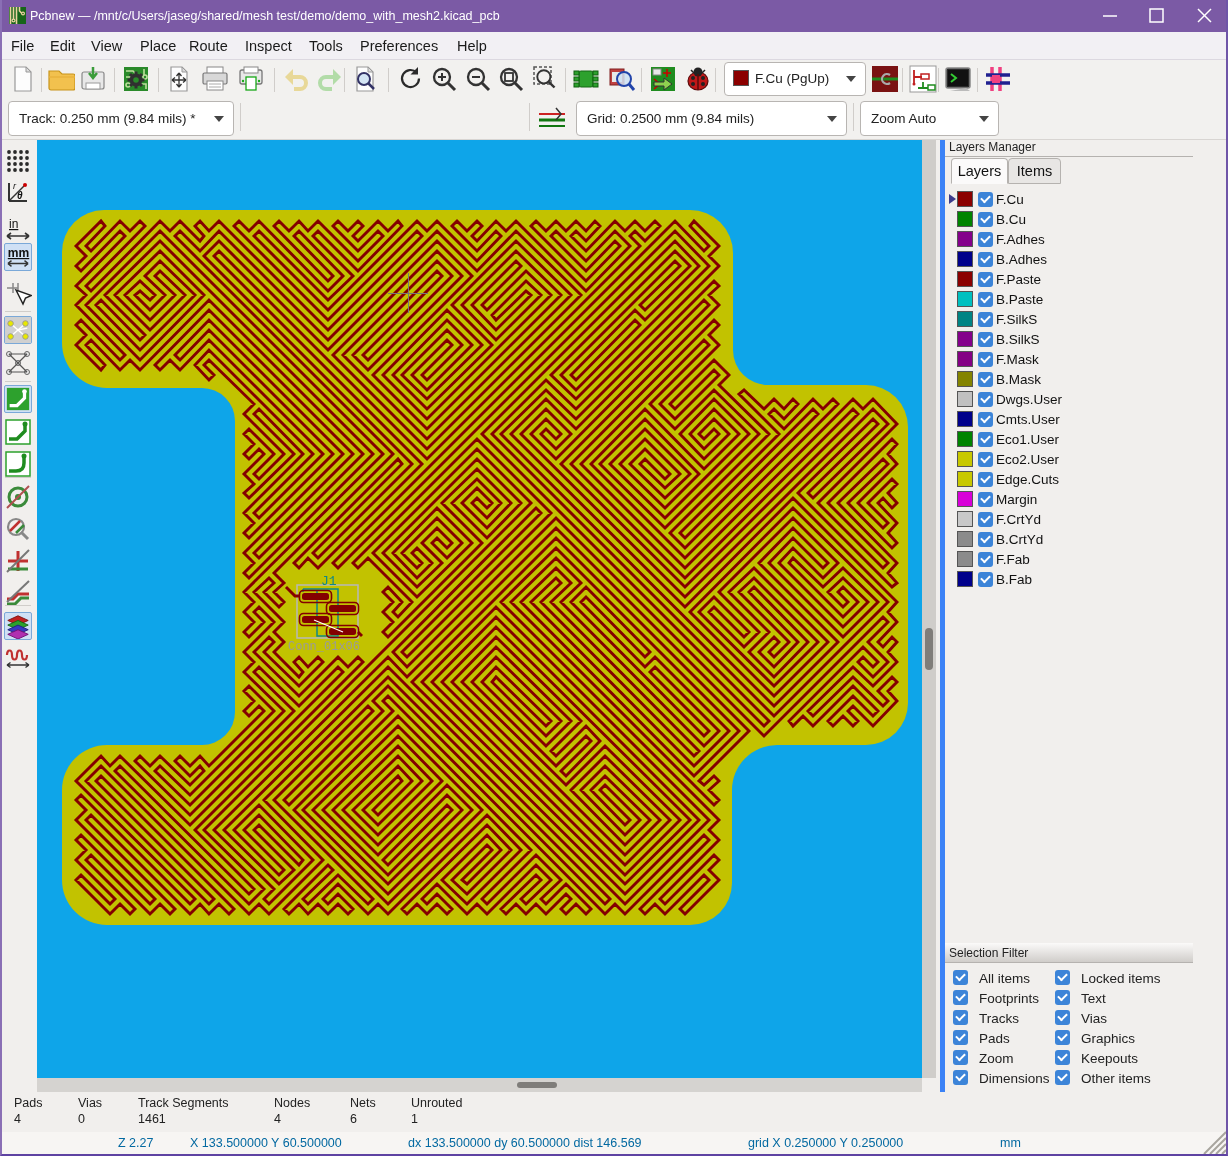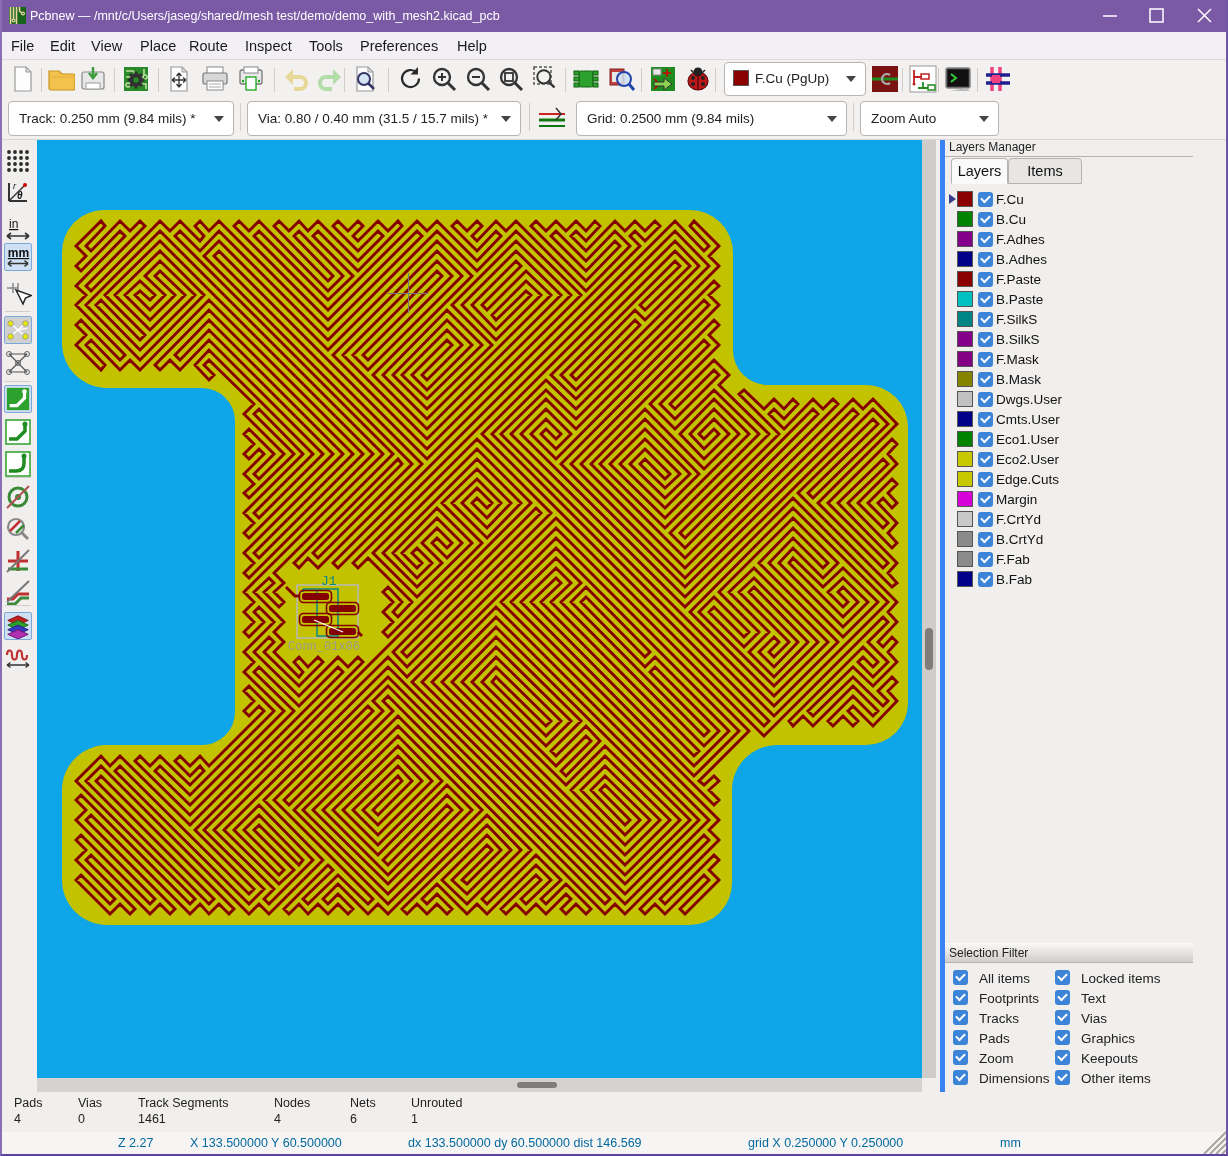--- a/index.html
+++ b/index.html
@@ -260,21 +260,20 @@
       <div class="sep1" style="left:388px;top:8px;height:24px"></div>
       <div class="sep1" style="left:565px;top:8px;height:24px"></div>
       <div class="sep1" style="left:641px;top:8px;height:24px"></div>
       <div class="sep1" style="left:715px;top:8px;height:24px"></div>
       <div class="sep1" style="left:902px;top:8px;height:24px"></div>
       <div class="sep1" style="left:938px;top:8px;height:24px"></div>
       <div class="sep1" style="left:977px;top:8px;height:24px"></div>
     </div>
   <div class="abs" id="tb2">
     <div class="combo" style="left:8px;width:226px">Track: 0.250 mm (9.84 mils) *<span class="arr"></span></div>
-    <div class="combo" style="left:247px;width:274px">Via: 0.80 / 0.40 mm (31.5 / 15.7 mils) *<span class="arr"></span></div>
     <svg class="abs" style="left:536px;top:6px" width="32" height="30" viewBox="0 0 32 30">
       <line x1="3" y1="10" x2="29" y2="10" stroke="#cc2222" stroke-width="2"></line>
       <line x1="3" y1="16" x2="29" y2="16" stroke="#117711" stroke-width="3"></line>
       <line x1="3" y1="22" x2="29" y2="22" stroke="#117711" stroke-width="2"></line>
       <path d="M20 4 l5 6 l-5 6" fill="none" stroke="#333" stroke-width="1.5"></path>
     </svg>
     <div class="combo" style="left:576px;width:271px">Grid: 0.2500 mm (9.84 mils)<span class="arr"></span></div>
     <div class="combo" style="left:860px;width:139px">Zoom Auto<span class="arr"></span></div>
     <div class="sep1" style="left:240px"></div>
     <div class="sep1" style="left:529px"></div>
@@ -576,21 +575,21 @@
         <g stroke="#555" stroke-width="1">
           <line x1="16" y1="8" x2="18" y2="9.5"></line>
           <line x1="14" y1="11" x2="16" y2="12.5"></line>
           <line x1="12" y1="14" x2="14" y2="15.5"></line>
         </g>
       </svg>
     </div>
   <div class="abs" id="panel">
     <div class="hdr" style="top:0">Layers Manager</div>
     <div class="tab act" style="left:6px;width:57px;line-height:25px">Layers</div>
-    <div class="tab" style="left:63px;width:74px;line-height:25px">Items</div>
+    <div class="tab" style="left:63px;width:53px;line-height:25px">Items</div>
     <div id="layers">
         <div class="lrow" style="top:50px">
           <span style="position:absolute;left:4px;top:4px;width:0;height:0;border-top:5px solid transparent;border-bottom:5px solid transparent;border-left:7px solid #3c3c8c"></span>
           <span class="sw" style="background:#8b0000"></span>
           <span class="cb cbx"></span>
           <span class="nm">F.Cu</span>
         </div>
         <div class="lrow" style="top:70px">
           <span class="sw" style="background:#008400"></span>
           <span class="cb cbx"></span>

